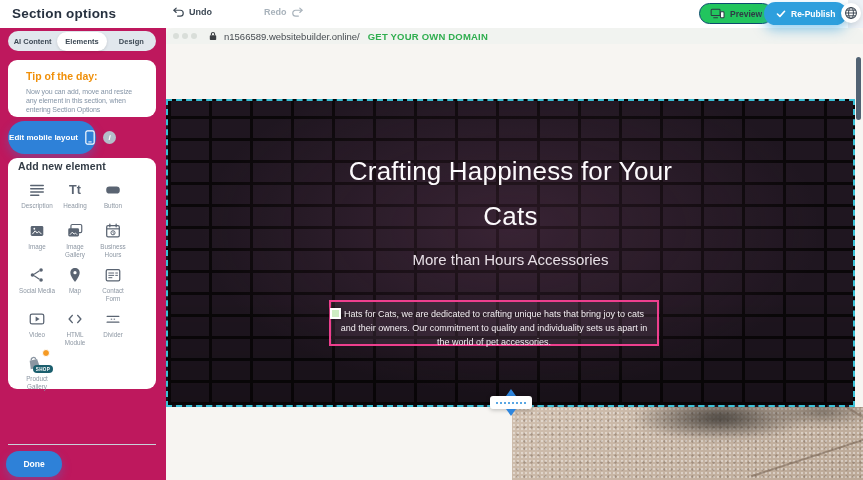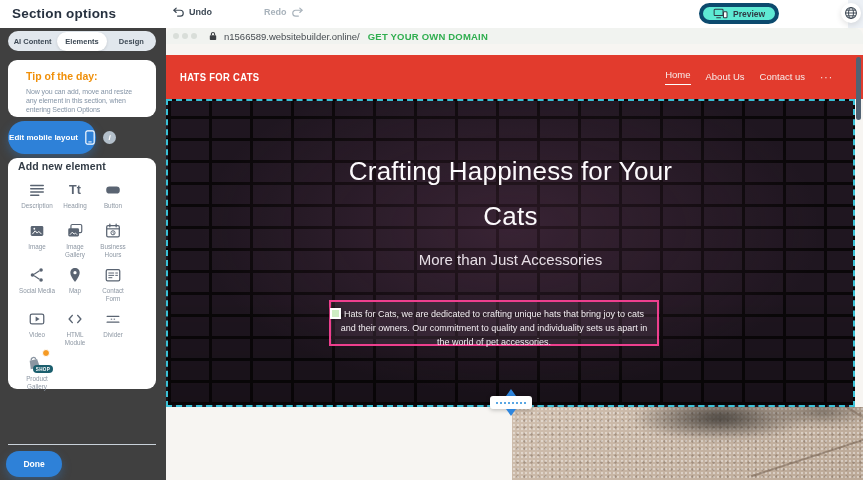--- a/index.html
+++ b/index.html
@@ -7,29 +7,29 @@
   body { font-family:"Liberation Sans", sans-serif; }
   .stage { position:relative; width:863px; height:480px; background:#edf1f6; overflow:hidden; }
 
   
   .topbar { position:absolute; left:0; top:0; width:848px; height:28px; background:#ffffff; z-index:30; }
   .app-title { position:absolute; left:12px; top:6px; font-size:13.5px; font-weight:700; color:#27313f; letter-spacing:.2px; }
   .undo-group { position:absolute; left:172px; top:7px; display:flex; align-items:center; gap:6px; }
   .undo-btn { display:flex; align-items:center; gap:4px; font-size:9px; font-weight:700; color:#3c4854; cursor:pointer; }
   .redo-btn { display:flex; align-items:center; gap:4px; font-size:9px; font-weight:700; color:#a8b2bb; cursor:pointer; margin-left:14px;padding-left:32px; }
   .preview-btn { position:absolute; left:699px; top:3px; height:21px; padding:0 10px; display:flex; align-items:center; gap:5px;
-    border:4px solid #0c4a6e; border-radius:11px; background:#5eead4; font-size:8.5px; font-weight:700; color:#2f3a45; cursor:pointer; }
+    border:1px solid #0c4a6e; border-radius:11px; background:#22c55e; font-size:8.5px; font-weight:700; color:#2f3a45; cursor:pointer; }
   .republish-btn { position:absolute; left:764px; top:2px; height:23px; padding:0 12px; display:flex; align-items:center; gap:5px;
     border-radius:12px; background:#2d9fdd; font-size:8.5px; font-weight:700; color:#fff; cursor:pointer;
     box-shadow:0 5px 12px rgba(45,159,221,.5); }
   .globe-btn { position:absolute; left:841px; top:3px; width:20px; height:20px; border-radius:50%; background:#fff;
     display:flex; align-items:center; justify-content:center; box-shadow:0 2px 6px rgba(0,0,0,.12); cursor:pointer; }
 
   
-  .sidebar { position:absolute; left:0; top:28px; width:166px; height:452px; background:#404040; z-index:20; }
+  .sidebar { position:absolute; left:0; top:28px; width:166px; height:452px; background:#be185d; z-index:20; }
   .tabs { position:absolute; left:8px; top:3px; width:148px; height:20px; background:#e1e7ed; border-radius:11px;
     display:flex; align-items:center; }
   .tab { flex:1; text-align:center; font-size:7.5px; font-weight:700; color:#3c4854; padding:5px 0; cursor:pointer; border-radius:10px; }
   .tab.active { background:#fff; box-shadow:0 1px 3px rgba(0,0,0,.12); }
   .tip-card { position:absolute; left:8px; top:32px; width:148px; height:57px; background:#fff; border-radius:9px; padding:10px 18px; }
   .tip-title { font-size:10.5px; font-weight:700; color:#f0900a; margin-bottom:5px; }
   .tip-body { font-size:7px; line-height:9px; color:#8494a6; letter-spacing:-0.1px; }
   .edit-mobile-btn { position:absolute; left:8px; top:93px; width:88px; height:33px; border-radius:17px; background:#2e81d8;
     display:flex; align-items:center; justify-content:center; gap:7px; color:#fff; font-size:8px; font-weight:700; cursor:pointer;
     box-shadow:0 4px 10px rgba(46,129,216,.35); }
@@ -147,20 +147,28 @@
     <div class="preview-btn">
       <span>
         <svg viewBox="0 0 17 13" width="15" height="11">
             <rect x="1" y="1.5" width="10.5" height="7.5" rx="1" stroke="#2f3a45" fill="none" stroke-width="1.2"></rect>
             <path d="M4 11.5h4.5" stroke="#2f3a45" stroke-width="1.2" stroke-linecap="round"></path>
             <rect x="12" y="4.5" width="4.2" height="7" rx="1" fill="#fff" stroke="#2f3a45" stroke-width="1.2"></rect>
           </svg>
       </span>
       <span>Preview</span>
     </div>
+    <div class="republish-btn">
+      <span>
+        <svg viewBox="0 0 11 9" width="10" height="8">
+            <path d="M1.5 4.5 4.3 7.2 9.5 1.5" stroke="#fff" fill="none" stroke-width="1.8" stroke-linecap="round" stroke-linejoin="round"></path>
+          </svg>
+      </span>
+      <span>Re-Publish</span>
+    </div>
     <div class="globe-btn">
       <span>
         <svg viewBox="0 0 16 16" width="14" height="14">
             <circle cx="8" cy="8" r="6.2" stroke="#3a4652" fill="none" stroke-width="1.2"></circle>
             <ellipse cx="8" cy="8" rx="2.8" ry="6.2" stroke="#3a4652" fill="none" stroke-width="1.1"></ellipse>
             <path d="M1.9 8h12.2M2.7 4.8h10.6M2.7 11.2h10.6" stroke="#3a4652" fill="none" stroke-width="1.1"></path>
           </svg>
       </span>
     </div>
   </div>
@@ -344,33 +352,24 @@
       <span class="lock-wrap">
         <svg viewBox="0 0 10 12" width="8" height="10">
             <rect x="1" y="5" width="8" height="6" rx="1" fill="#3c4043"></rect>
             <path d="M3 5V3.6a2 2 0 0 1 4 0V5" stroke="#3c4043" fill="none" stroke-width="1.4"></path>
           </svg>
       </span>
       <span class="url-text">n1566589.websitebuilder.online/</span>
       <span class="domain-cta">GET YOUR OWN DOMAIN</span>
     </div>
 
-    <div class="site-header">
-      <div class="site-logo">HATS FOR CATS</div>
-      <div class="site-nav">
-        <span class="nav-item active">Home</span>
-        <span class="nav-item">About Us</span>
-        <span class="nav-item">Contact us</span>
-        <span class="nav-more">···</span>
-      </div>
-    </div>
 
     <div class="hero">
       <div class="hero-h1">Crafting Happiness for Your Cats</div>
-      <div class="hero-sub">More than Just Accessories</div>
+      <div class="hero-sub">More than Hours Accessories</div>
       <div class="hero-textbox">
         <span class="drag-handle"></span>
         <span>Hats for Cats, we are dedicated to crafting unique hats that bring joy to cats and their owners. Our commitment to quality and individuality sets us apart in the world of pet accessories.</span>
       </div>
     </div>
 
     <div class="section-line"></div>
     <div class="arrow-up"></div>
     <div class="resize-pill">
       <span class="pill-dots"></span>

